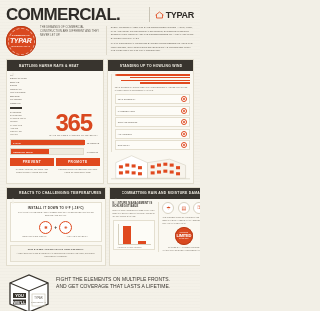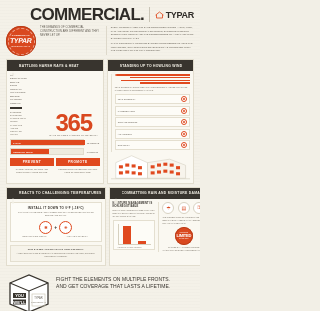--- a/index.html
+++ b/index.html
@@ -9,21 +9,21 @@
     font-family:"Liberation Sans", sans-serif;
     color:#3a3631;
     -webkit-font-smoothing:antialiased;
   }
   .page{position:relative;width:200px;height:311px;background:#f4f1e8;
         background-image:repeating-linear-gradient(0deg,rgba(0,0,0,0.012) 0 1px,transparent 1px 3px);}
 
   
   .header{display:flex;align-items:center;padding:6px 6px 2px 6px;}
   .title{font-size:17px;font-weight:bold;letter-spacing:-0.7px;color:#2e2b27;
-         flex:1;line-height:1;white-space:nowrap;margin-left:24px;}
+         flex:1;line-height:1;white-space:nowrap;}
   .hdr-div{width:1px;height:15px;background:#c9c4b6;margin:0 5px;}
   .brand{display:flex;align-items:center;gap:2px;}
   .brand-mark{width:9px;height:8px;position:relative;}
   .brand-mark svg{display:block;}
   .brand-name{font-size:9px;font-weight:bold;letter-spacing:-0.3px;color:#2e2b27;}
 
   
   .intro{display:flex;padding:1px 6px 3px 6px;gap:4px;align-items:flex-start;}
   .seal{width:30px;height:30px;border-radius:50%;background:#d9481f;
         flex:0 0 30px;display:flex;flex-direction:column;align-items:center;

